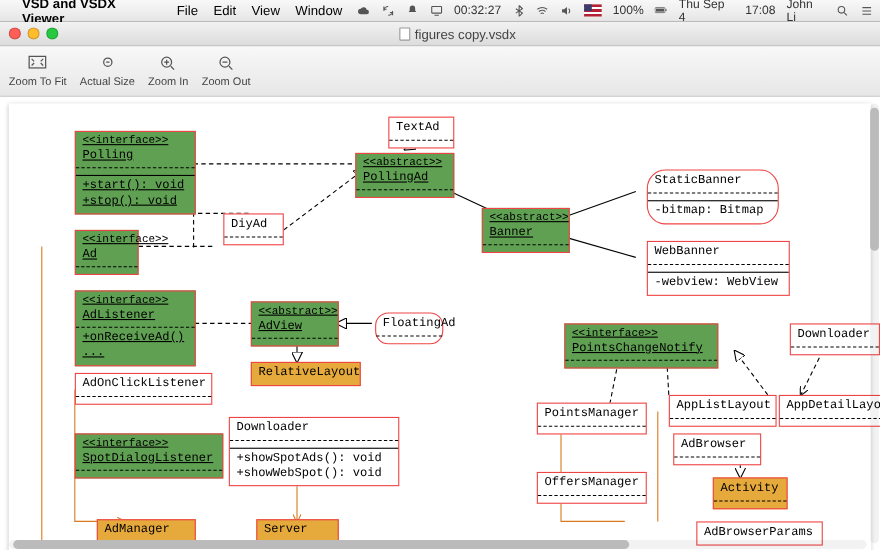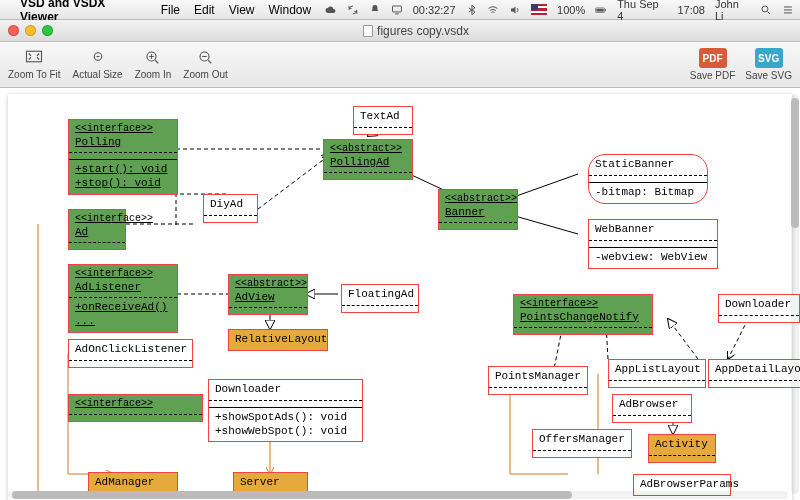--- a/index.html
+++ b/index.html
@@ -147,30 +147,20 @@
       <span>Zoom In</span>
     </div>
     <div class="tb-item">
       <div class="glyph">
           <svg viewBox="0 0 24 24" width="20" height="18">
             <circle cx="10" cy="10" r="6" fill="none" stroke="#555" stroke-width="1.5"></circle>
             <path stroke="#555" stroke-width="1.5" d="M7 10h6M15 15l4 4"></path>
           </svg>
         </div>
       <span>Zoom Out</span>
-    </div>
-  </div>
-  <div class="tb-right">
-    <div class="tb-item">
-      <div class="badge pdf">PDF</div>
-      <span>Save PDF</span>
-    </div>
-    <div class="tb-item">
-      <div class="badge svg">SVG</div>
-      <span>Save SVG</span>
     </div>
   </div>
 </div>
 
 <div class="canvas-wrap">
   <div class="shadow-page">
 
     <svg class="edges" width="784" height="450">
       <defs>
         <marker id="tri" markerWidth="10" markerHeight="10" refX="9" refY="5" orient="auto">
@@ -241,20 +231,21 @@
       <div class="sec dash-sep" style="white-space:pre-line">+onReceiveAd()
 ...</div>
     </div>
     <div class="uml" style="left:60px; top:245px; width:125px;">
       <div class="sec">AdOnClickListener</div>
       <div class="sec dash-sep" style="height:6px"></div>
     </div>
     <div class="uml green" style="left:60px; top:300px; width:135px;">
       <div class="sec">
           <div class="stereo">&lt;&lt;interface&gt;&gt;</div>
+          <div>SpotDialogListener</div>
         </div>
       <div class="sec dash-sep" style="height:6px"></div>
     </div>
     <div class="uml orange" style="left:80px; top:378px; width:90px;">
       <div class="sec">AdManager</div>
     </div>
 
     <div class="uml" style="left:195px; top:100px; width:55px;">
       <div class="sec">DiyAd</div>
       <div class="sec dash-sep" style="height:6px"></div>
@@ -290,29 +281,29 @@
         </div>
       <div class="sec dash-sep" style="height:6px"></div>
     </div>
     <div class="uml green" style="left:430px; top:95px; width:80px;">
       <div class="sec">
           <div class="stereo">&lt;&lt;abstract&gt;&gt;</div>
           <div>Banner</div>
         </div>
       <div class="sec dash-sep" style="height:6px"></div>
     </div>
-    <div class="uml" style="left:333px; top:190px; width:78px;">
+    <div class="uml" style="left:333px; top:190px; width:62px;border-radius:12px;">
       <div class="sec">FloatingAd</div>
       <div class="sec dash-sep" style="height:6px"></div>
     </div>
     <div class="uml" style="left:480px; top:272px; width:100px;">
       <div class="sec">PointsManager</div>
       <div class="sec dash-sep" style="height:6px"></div>
     </div>
-    <div class="uml" style="left:480px; top:335px; width:100px;margin-left:44px;">
+    <div class="uml" style="left:480px; top:335px; width:100px;">
       <div class="sec">OffersManager</div>
       <div class="sec dash-sep" style="height:6px"></div>
     </div>
 
     <div class="uml green" style="left:505px; top:200px; width:140px;">
       <div class="sec">
           <div class="stereo">&lt;&lt;interface&gt;&gt;</div>
           <div>PointsChangeNotify</div>
         </div>
       <div class="sec dash-sep" style="height:6px"></div>
@@ -322,21 +313,21 @@
       <div class="sec dash-sep" style="height:6px"></div>
     </div>
     <div class="uml" style="left:604px; top:300px; width:80px;">
       <div class="sec">AdBrowser</div>
       <div class="sec dash-sep" style="height:6px"></div>
     </div>
     <div class="uml orange" style="left:640px; top:340px; width:68px;">
       <div class="sec">Activity</div>
       <div class="sec dash-sep" style="height:6px"></div>
     </div>
-    <div class="uml" style="left:625px; top:380px; width:98px;text-align:center;">
+    <div class="uml" style="left:625px; top:380px; width:115px;">
       <div class="sec">AdBrowserParams</div>
     </div>
     <div class="uml" style="left:580px; top:60px; width:120px;border-radius:17px;">
       <div class="sec">StaticBanner</div>
       <div class="sec dash-sep" style="height:6px"></div>
       <div class="sec solid-sep">-bitmap: Bitmap</div>
     </div>
     <div class="uml" style="left:580px; top:125px; width:130px;">
       <div class="sec">WebBanner</div>
       <div class="sec dash-sep" style="height:6px"></div>

